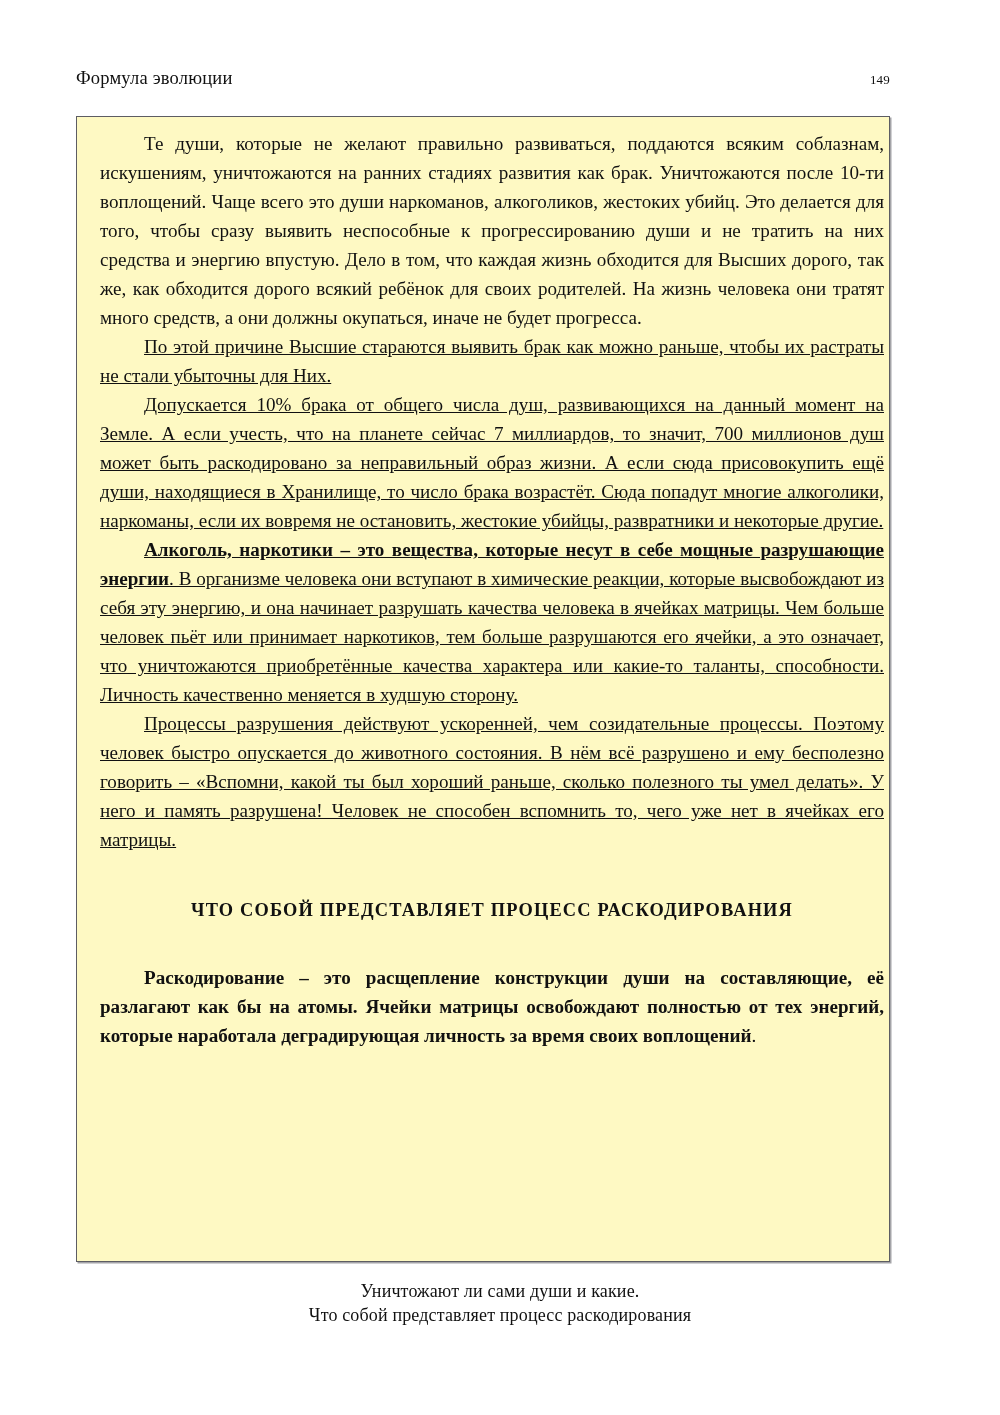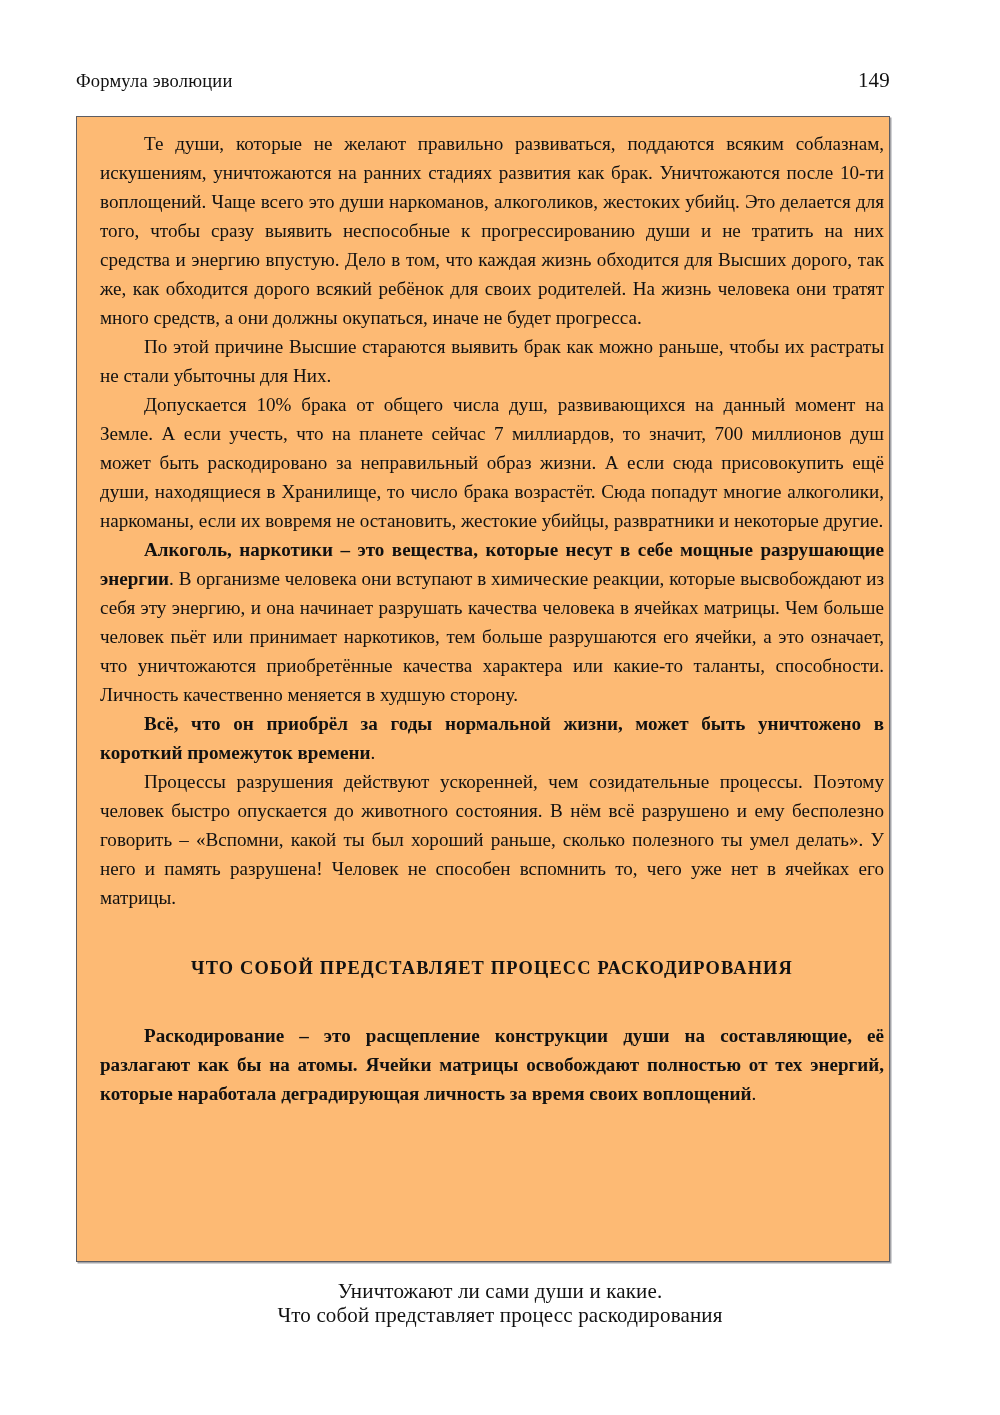--- a/index.html
+++ b/index.html
@@ -29,53 +29,53 @@
     display: flex;
     align-items: baseline;
     justify-content: space-between;
   }
   .running-head .rh-title {
     font-size: 18.5px;
     letter-spacing: 0.2px;
     white-space: nowrap;
   }
   .running-head .rh-folio {
-    font-size: 21px;
+    font-size: 13px;
     letter-spacing: 0.2px;
   }
 
   
   .textblock {
     position: absolute;
     left: 76px;
     top: 116px;
     width: 814px;
     height: 1146px;
     box-sizing: border-box;
     border: 1.5px solid #5d5d63;
-    background: #fdba74;
+    background: #fef9c3;
     box-shadow: 1.5px 1.5px 0 rgba(90,90,96,0.55);
   }
   .textblock-inner {
     padding: 12px 6px 10px 23px;
     box-sizing: border-box;
     width: 100%;
   }
 
   p.para {
     margin: 0;
     font-size: 19.1px;
     line-height: 29px;
     text-align: justify;
     text-indent: 44px;
     text-justify: inter-word;
     hyphens: manual;
     width: 784px;
   }
-  p.para + p.para { margin-top: 0; }
+  p.para + p.para { margin-top: 0; text-decoration: underline; }
 
   .b { font-weight: bold; }
 
   
   h2.section-heading {
     margin: 0;
     padding: 0;
     font-size: 18.4px;
     font-weight: bold;
     text-align: center;
@@ -88,21 +88,21 @@
 
   
   .footer {
     position: absolute;
     left: 0;
     top: 1279px;
     width: 1000px;
     text-align: center;
   }
   .footer .f-line {
-    font-size: 21px;
+    font-size: 18px;
     line-height: 24px;
     letter-spacing: 0.15px;
   }
 </style>
 </head>
 <body>
 
 <div class="page">
 
   <div class="running-head">
@@ -111,21 +111,20 @@
   </div>
 
   <div class="textblock">
     <div class="textblock-inner">
 
       <div id="body-paragraphs">
           <p class="para"><span>Те души, которые не желают правильно развиваться, поддаются всяким соблазнам, искушениям, уничтожаются на ранних стадиях развития как брак. Уничтожаются после 10-ти воплощений. Чаще всего это души наркоманов, алкоголиков, жестоких убийц. Это делается для того, чтобы сразу выявить неспособные к прогрессированию души и не тратить на них средства и энергию впустую. Дело в том, что каждая жизнь обходится для Высших дорого, так же, как обходится дорого всякий ребёнок для своих родителей. На жизнь человека они тратят много средств, а они должны окупаться, иначе не будет прогресса.</span></p>
           <p class="para"><span>По этой причине Высшие стараются выявить брак как можно раньше, чтобы их растраты не стали убыточны для Них.</span></p>
           <p class="para"><span>Допускается 10% брака от общего числа душ, развивающихся на данный момент на Земле. А если учесть, что на планете сейчас 7 миллиардов, то значит, 700 миллионов душ может быть раскодировано за неправильный образ жизни. А если сюда присовокупить ещё души, находящиеся в Хранилище, то число брака возрастёт. Сюда попадут многие алкоголики, наркоманы, если их вовремя не остановить, жестокие убийцы, развратники и некоторые другие.</span></p>
           <p class="para"><span class="b">Алкоголь, наркотики – это вещества, которые несут в себе мощные разрушающие энергии</span><span>. В организме человека они вступают в химические реакции, которые высвобождают из себя эту энергию, и она начинает разрушать качества человека в ячейках матрицы. Чем больше человек пьёт или принимает наркотиков, тем больше разрушаются его ячейки, а это означает, что уничтожаются приобретённые качества характера или какие-то таланты, способности. Личность качественно меняется в худшую сторону.</span></p>
-          <p class="para"><span class="b">Всё, что он приобрёл за годы нормальной жизни, может быть уничтожено в короткий промежуток времени</span><span>.</span></p>
           <p class="para"><span>Процессы разрушения действуют ускоренней, чем созидательные процессы. Поэтому человек быстро опускается до животного состояния. В нём всё разрушено и ему бесполезно говорить – «Вспомни, какой ты был хороший раньше, сколько полезного ты умел делать». У него и память разрушена! Человек не способен вспомнить то, чего уже нет в ячейках его матрицы.</span></p>
         </div>
 
       <div class="gap-before-heading"></div>
 
       <h2 class="section-heading">ЧТО СОБОЙ ПРЕДСТАВЛЯЕТ ПРОЦЕСС РАСКОДИРОВАНИЯ</h2>
 
       <div class="gap-after-heading"></div>
 
       <div id="post-heading-paragraphs">

